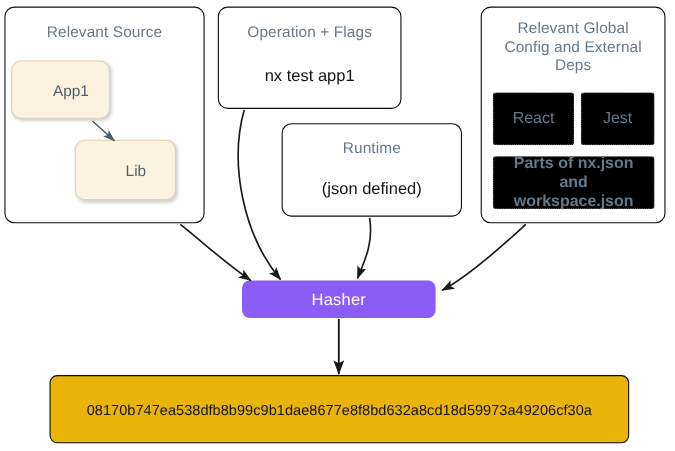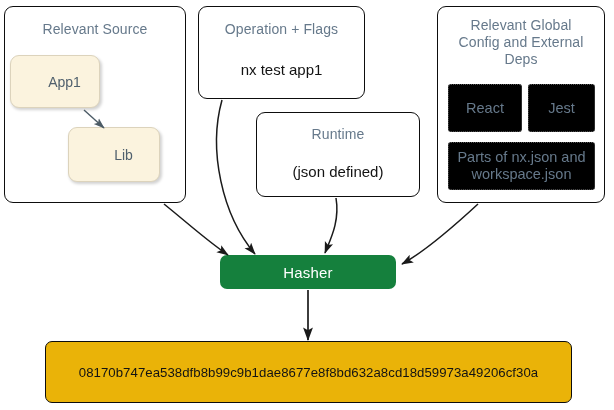--- a/index.html
+++ b/index.html
@@ -66,21 +66,21 @@
     font-size: 14.5px;
     line-height: 17px;
     text-align: center;
     display: flex;
     align-items: center;
     justify-content: center;
   }
   .hasher {
     position: absolute;
     box-sizing: border-box;
-    background: #15803d;
+    background: #8b5cf6;
     border-radius: 7px;
     color: #ffffff;
     font-size: 15px;
     display: flex;
     align-items: center;
     justify-content: center;
     letter-spacing: 0.2px;
     text-align: center;
   }
   .hash-out {
@@ -133,21 +133,21 @@
 
   <div class="box" style="left:437px; top:6px; width:168px; height:197px;">
     <div class="group-title" style="top:10px; padding:0 12px; box-sizing:border-box;">Relevant Global Config and External Deps</div>
   </div>
   <div class="dashed" style="left:448px; top:84px; width:74px; height:48px;">
     <span class="dashed-label">React</span>
   </div>
   <div class="dashed" style="left:528px; top:84px; width:67px; height:48px;">
     <span class="dashed-label">Jest</span>
   </div>
-  <div class="dashed" style="left:448px; top:142px; width:147px; height:48px; padding:0 4px;">
+  <div class="dashed" style="left:448px; top:142px; width:147px; height:48px; padding:0 4px;font-weight:bold;">
     <span class="dashed-label">Parts of nx.json and workspace.json</span>
   </div>
 
   <div class="hasher" style="left:220px; top:255px; width:176px; height:34px;">
     <span class="hasher-label">Hasher</span>
   </div>
 
   <div class="hash-out" style="left:45px; top:341px; width:527px; height:62px;">
     <span class="hash-text">08170b747ea538dfb8b99c9b1dae8677e8f8bd632a8cd18d59973a49206cf30a</span>
   </div>

